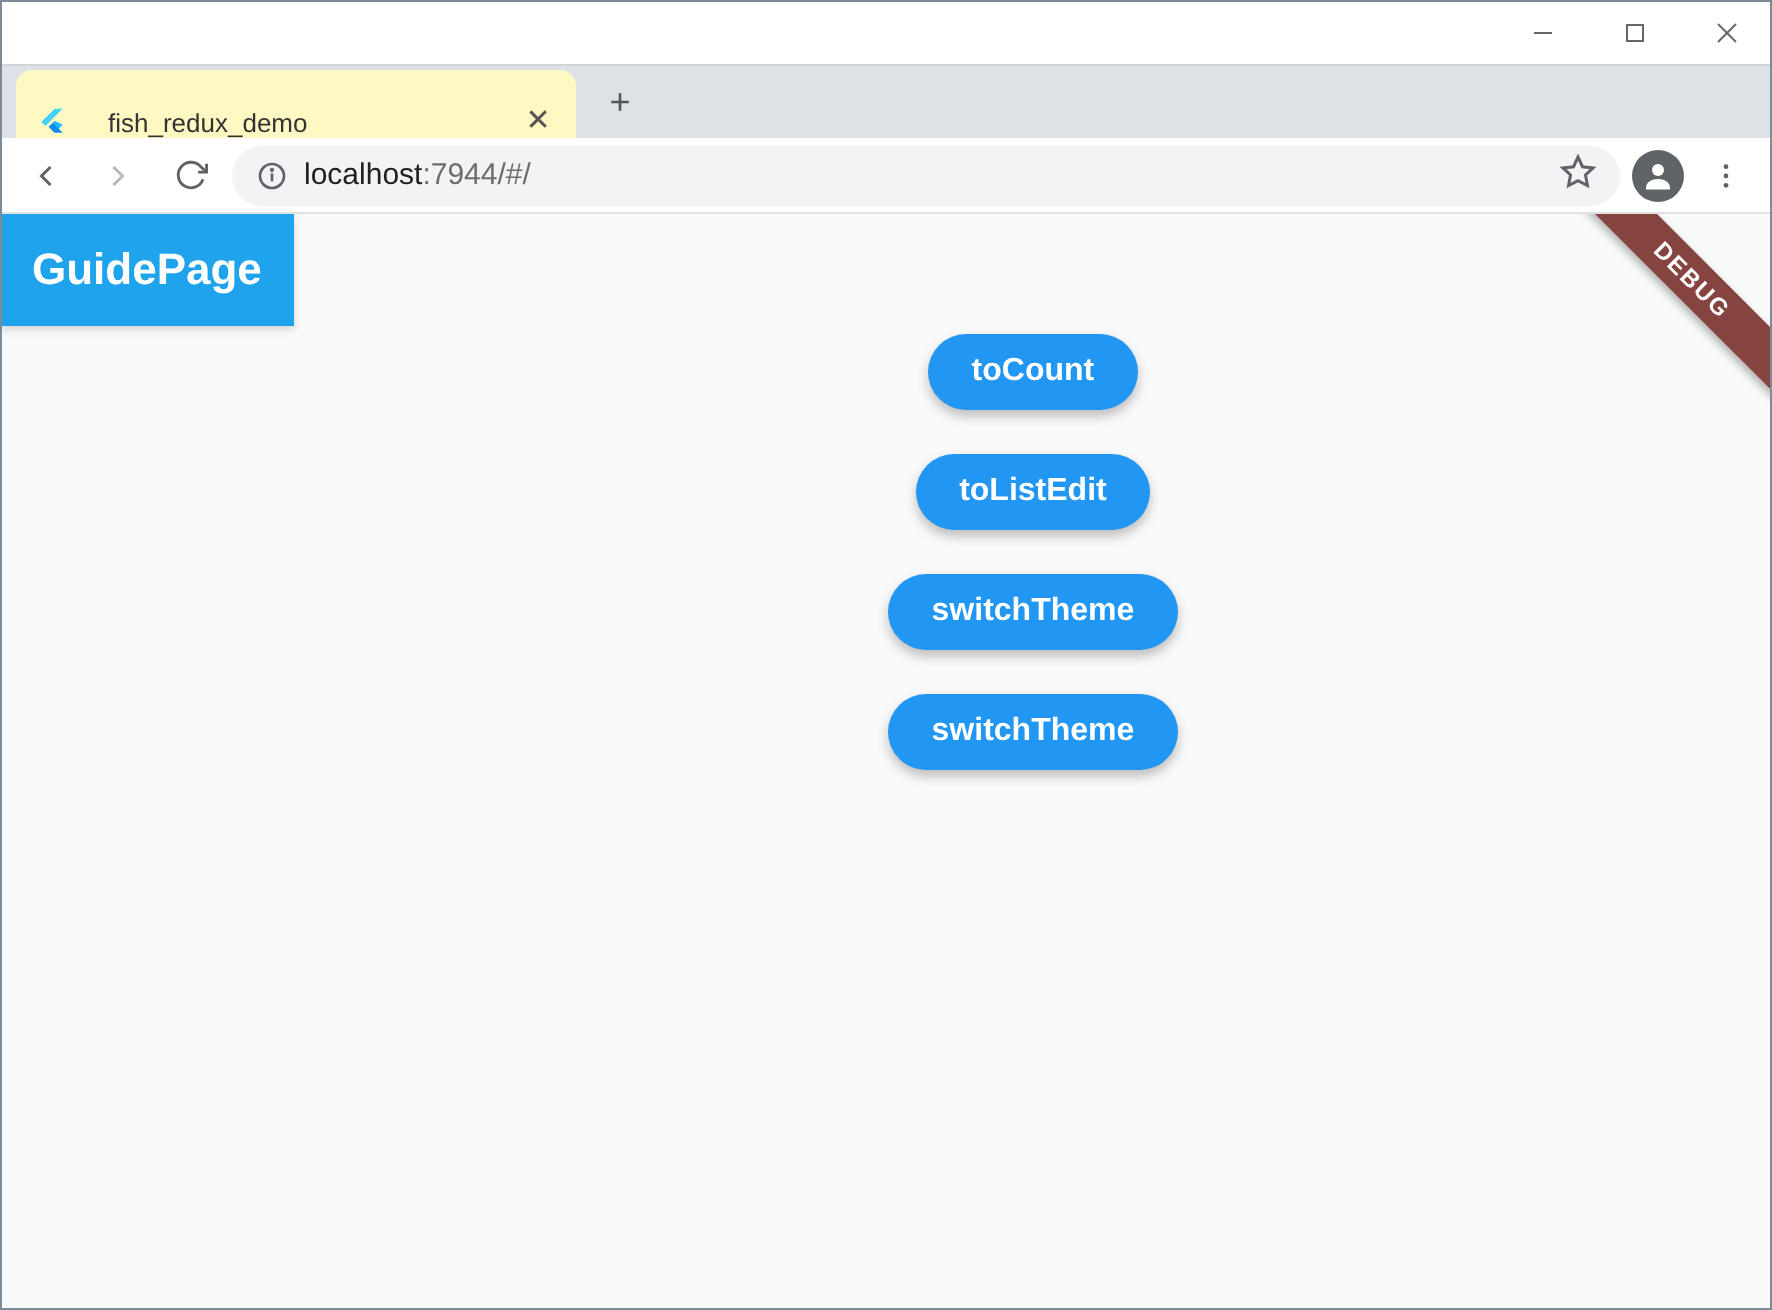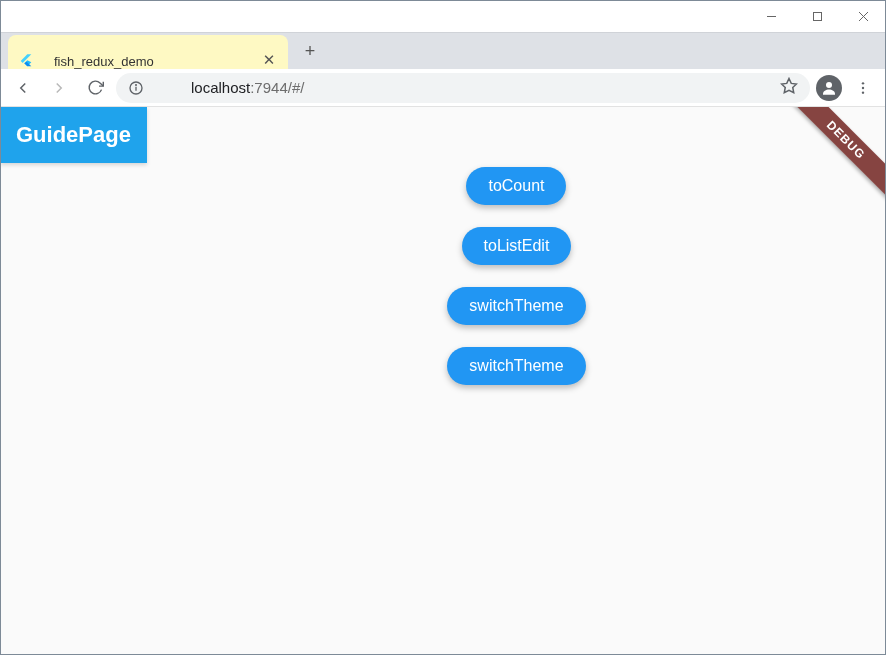--- a/index.html
+++ b/index.html
@@ -77,21 +77,21 @@
     height: 30px;
     background: #f1f3f4;
     border-radius: 15px;
     display: flex; align-items: center;
     padding: 0 12px;
     gap: 8px;
     color: #202124;
     font-size: 15px;
   }
   .addr-bar .info-icon { color: #5f6368; display:flex; align-items:center; }
-  .addr-bar .url-text { flex: 1; margin-left: 39px; }
+  .addr-bar .url-text { flex: 1; }
   .addr-bar .url-text .host { color: #202124; }
   .addr-bar .url-text .path { color: #6d6d6d; }
   .addr-bar .star { color: #5f6368; }
   .avatar {
     width: 26px; height: 26px; border-radius: 50%;
     background: #5f6368; display:flex; align-items:center; justify-content:center;
   }
   .avatar svg { fill: #fff; }
   .kebab { width: 30px; display:flex; align-items:center; justify-content:center; color:#5f6368; }
 
@@ -150,21 +150,21 @@
     padding-top: 60px;
     gap: 22px;
   }
   .fab-btn {
     background: #2196f3;
     color: #ffffff;
     border: none;
     border-radius: 999px;
     padding: 10px 22px;
     font-size: 16px;
-    font-weight: 400;
+    font-weight: 700;
     box-shadow: 0 3px 6px rgba(0,0,0,0.25);
     cursor: pointer;
   }
 
   .outer-border {
     position: absolute; inset: 0;
     border: 1px solid #7d8a97;
     pointer-events: none;
   }
 </style>

